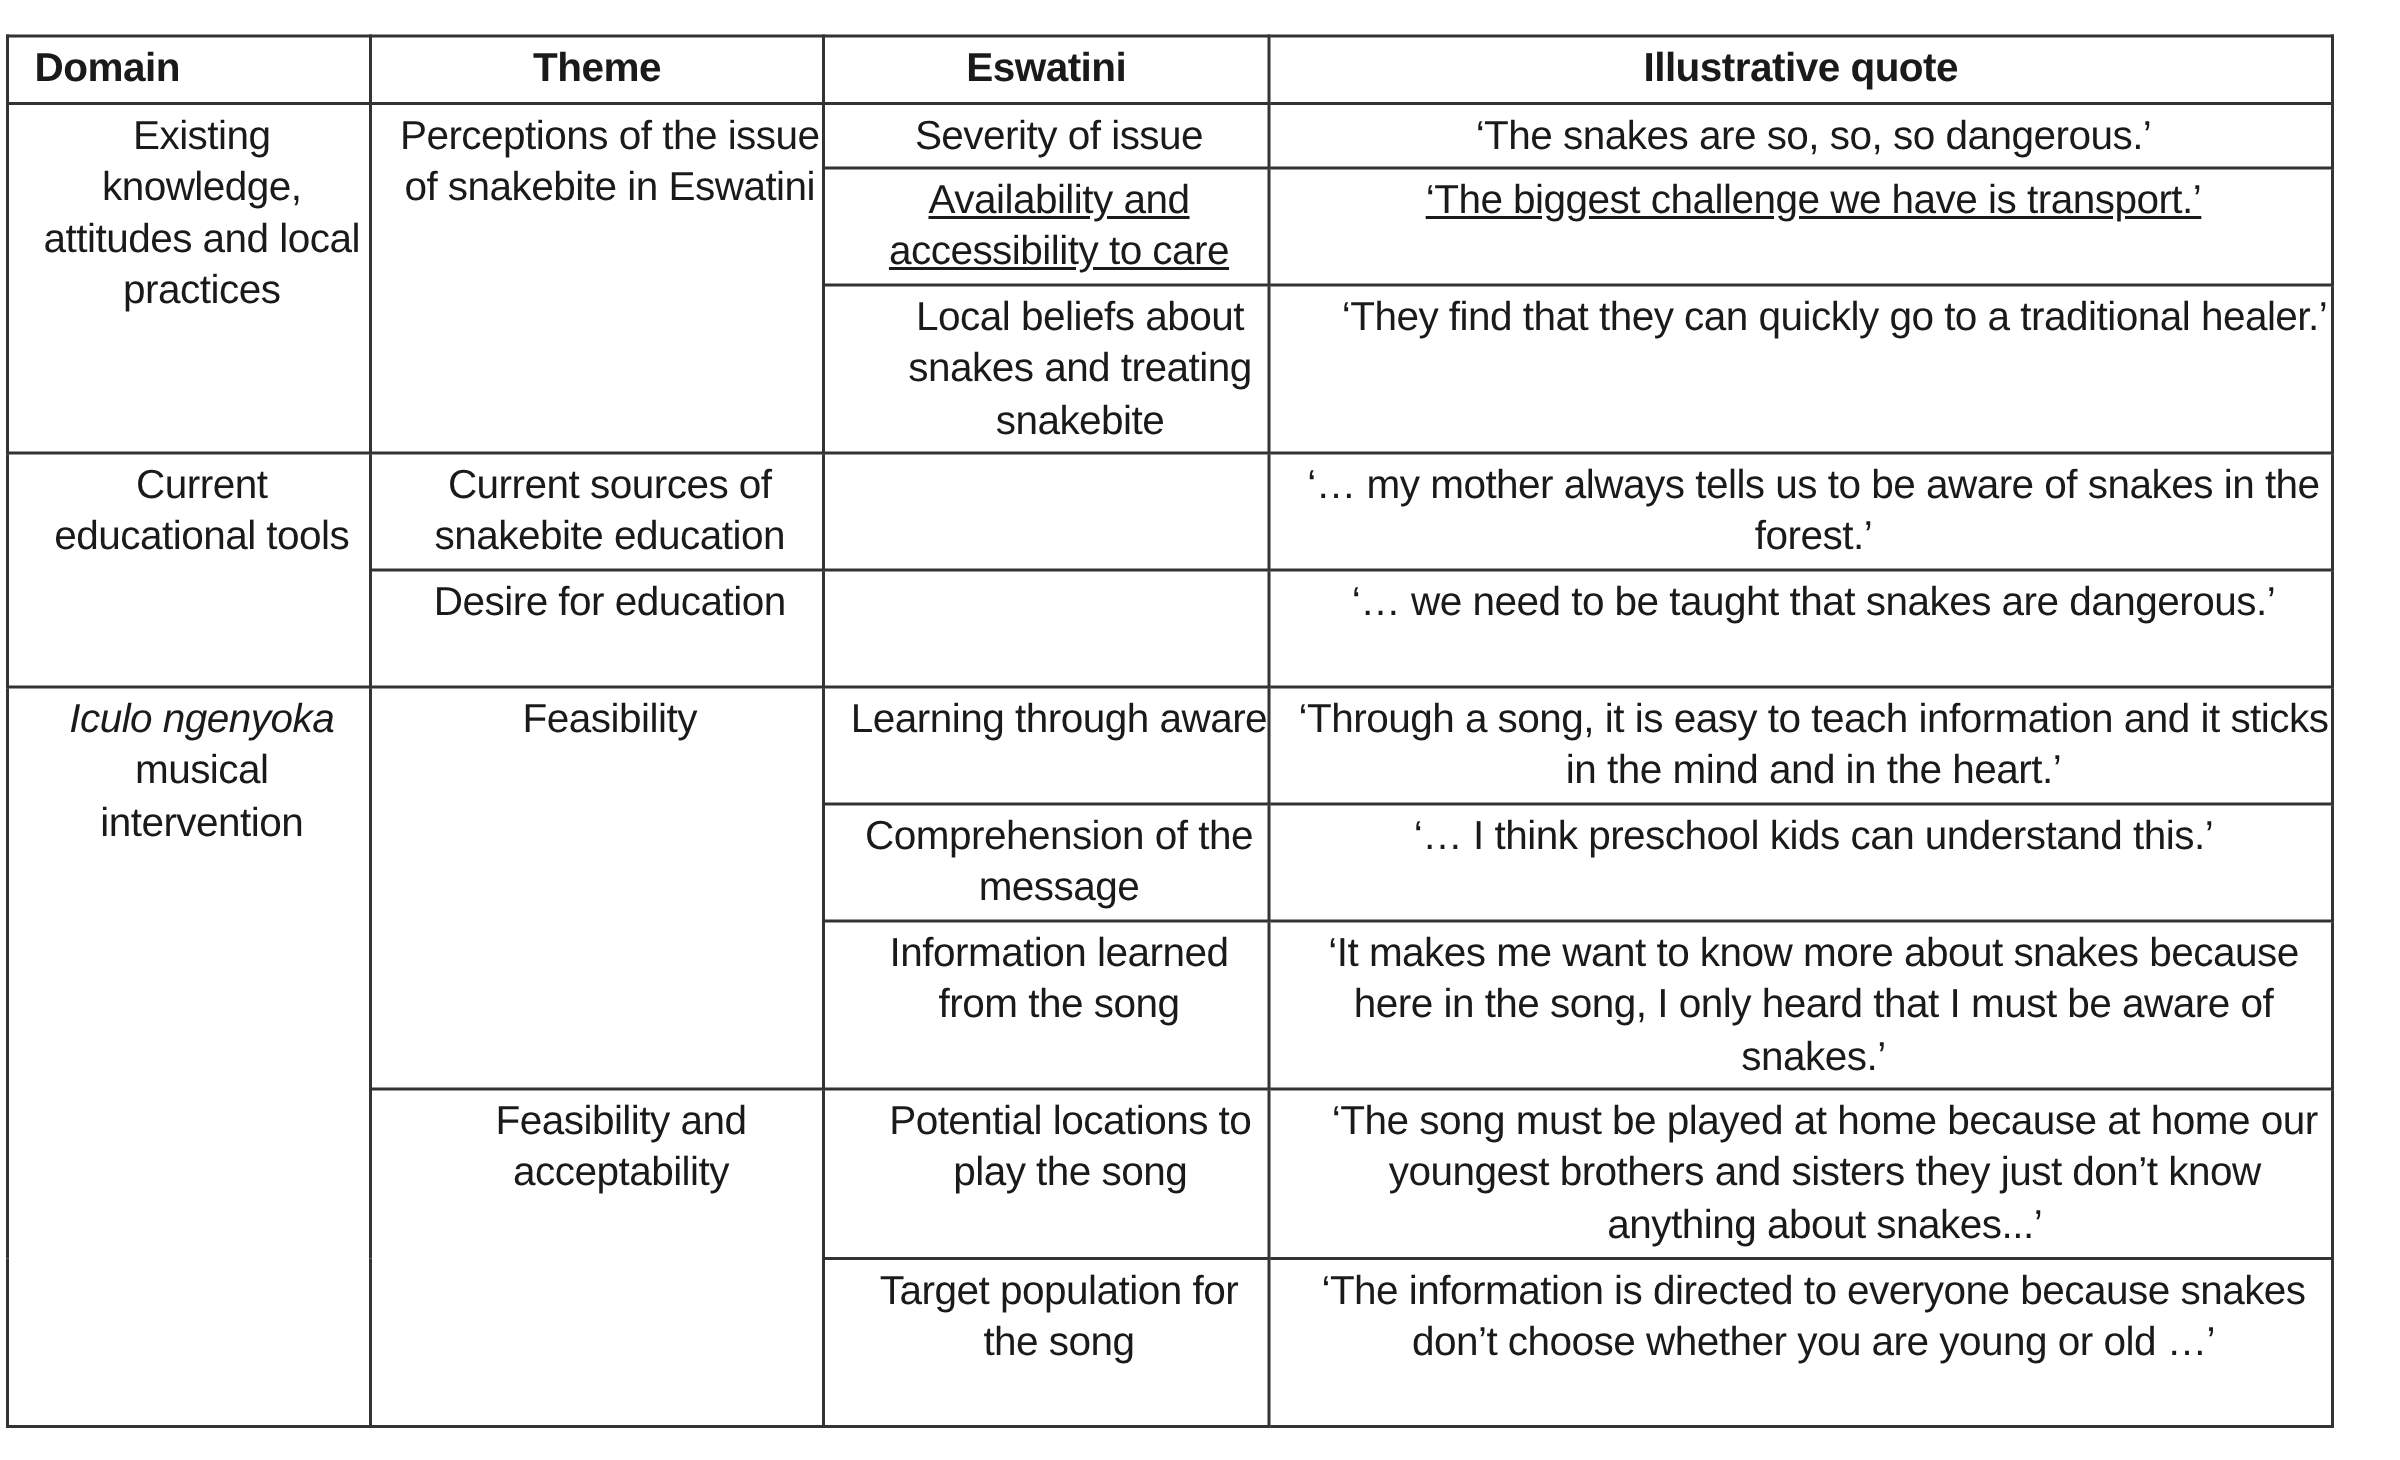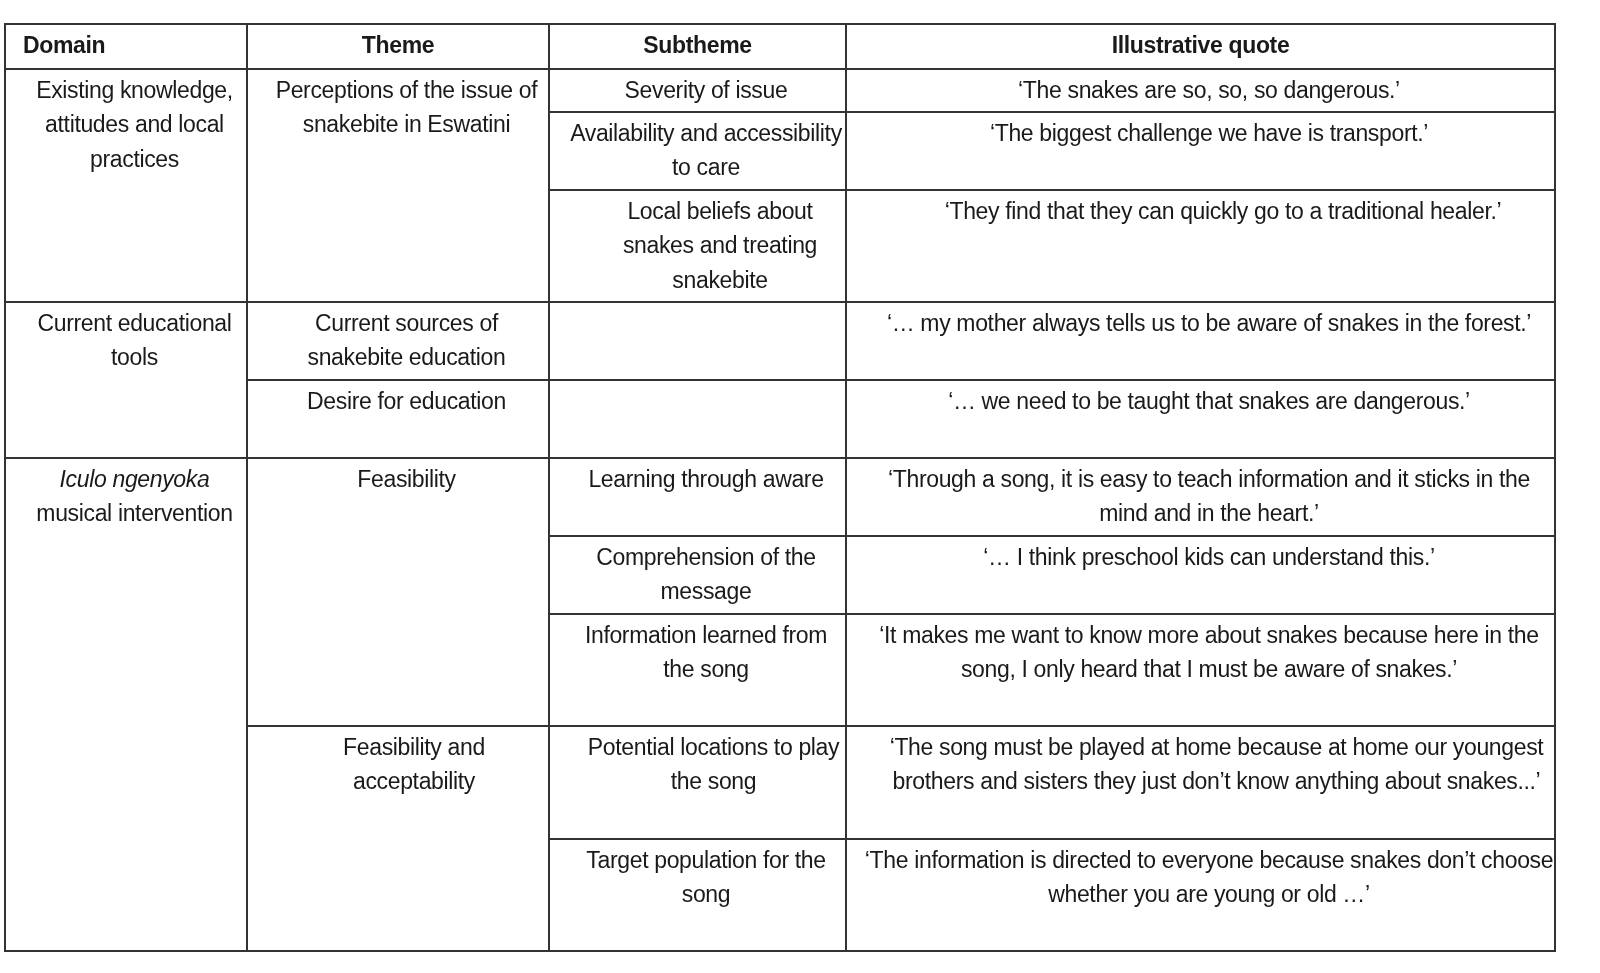--- a/index.html
+++ b/index.html
@@ -1,32 +1,32 @@
 <!DOCTYPE html>
 <html><head>
 <meta charset="utf-8">
 <style>
   html, body { margin:0; padding:0; background:#ffffff; }
   body { width:1600px; height:973px; position:relative; overflow:hidden;
          font-family:"Liberation Sans", sans-serif; color:#1a1a1a; }
   table.t { position:absolute; left:4px; top:23px; border-collapse:collapse;
-            table-layout:fixed; width:1550px; font-size:23px; line-height:34.3px; }
+            table-layout:fixed; width:1550px; font-size:27px; line-height:34.3px; }
   table.t td, table.t th { border:2px solid #333; vertical-align:top;
             padding:3px 0 3px 17px; text-align:center; font-weight:normal; letter-spacing:-0.35px; }
   table.t th { font-weight:bold; text-align:center; padding:3px 0 4px 0; }
   table.t th.left { text-align:left; padding-left:17px; }
   .col-domain { width:242px; }
   .col-theme { width:302px; }
   .col-sub { width:297px; }
   .col-quote { width:709px; }
   td.quote { padding-left:17px;margin-top:33px; }
   .it { font-style:italic; }
   tr.r-h th { height:36px; }
   tr.r1 td { height:35px; }
-  tr.r2 td { height:70px; }
+  tr.r2 td { height:70px;text-decoration:underline; }
   tr.r3 td { height:104px;padding-left:45px; }
   tr.r4 td { height:70px; }
   tr.r5 td { height:70px; }
   tr.r6 td { height:70px; }
   tr.r7 td { height:70px; }
   tr.r8 td { height:104px; }
   tr.r9 td { height:105px;padding-left:32px; }
   tr.r10 td { height:104px;border-radius:11px; }
 </style>
 </head>
@@ -36,21 +36,21 @@
   <colgroup>
     <col class="col-domain">
       <col class="col-theme">
       <col class="col-sub">
       <col class="col-quote">
   </colgroup>
   <thead>
     <tr class="r-h">
       <th class="left">Domain</th>
       <th>Theme</th>
-      <th>Subtheme</th>
+      <th>Eswatini</th>
       <th>Illustrative quote</th>
     </tr>
   </thead>
   <tbody>
 
     <tr class="r1">
       <td rowspan="3">Existing knowledge, attitudes and local practices</td>
       <td rowspan="3">Perceptions of the issue of snakebite in Eswatini</td>
       <td>Severity of issue</td>
       <td class="quote">‘The snakes are so, so, so dangerous.’</td>

